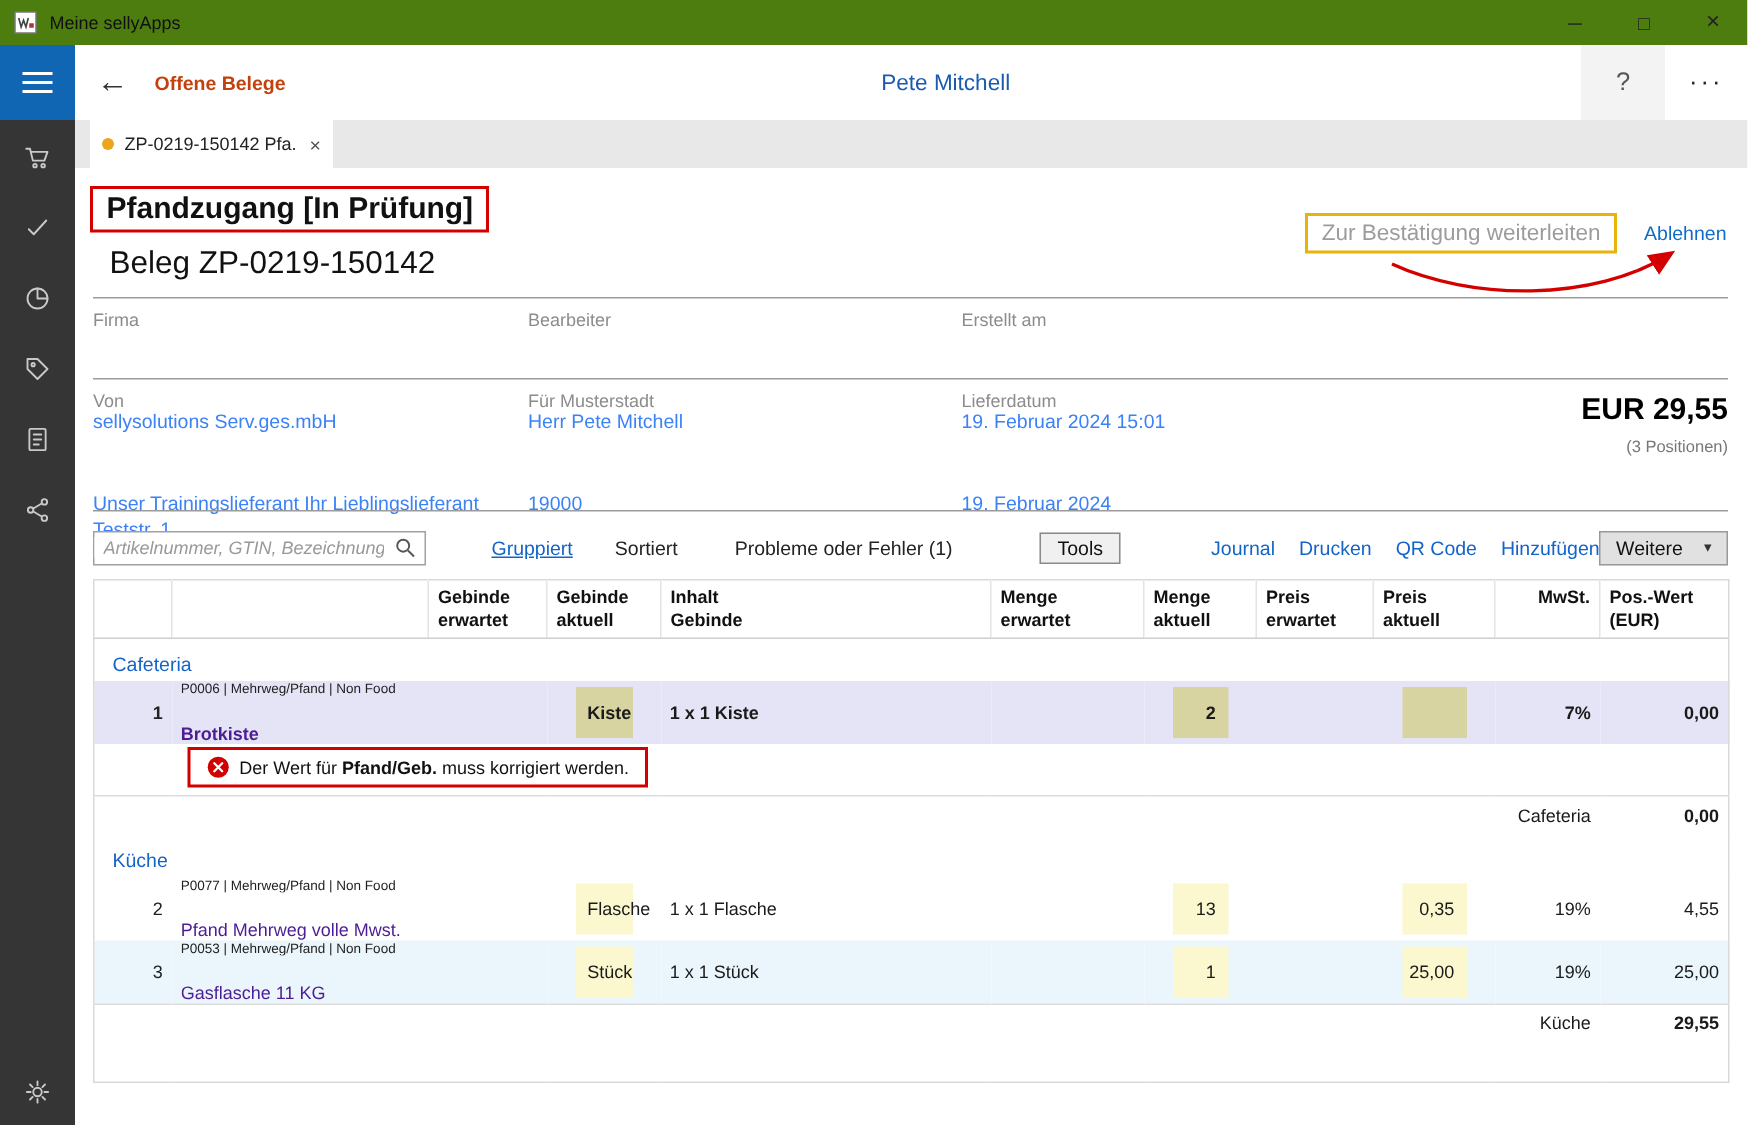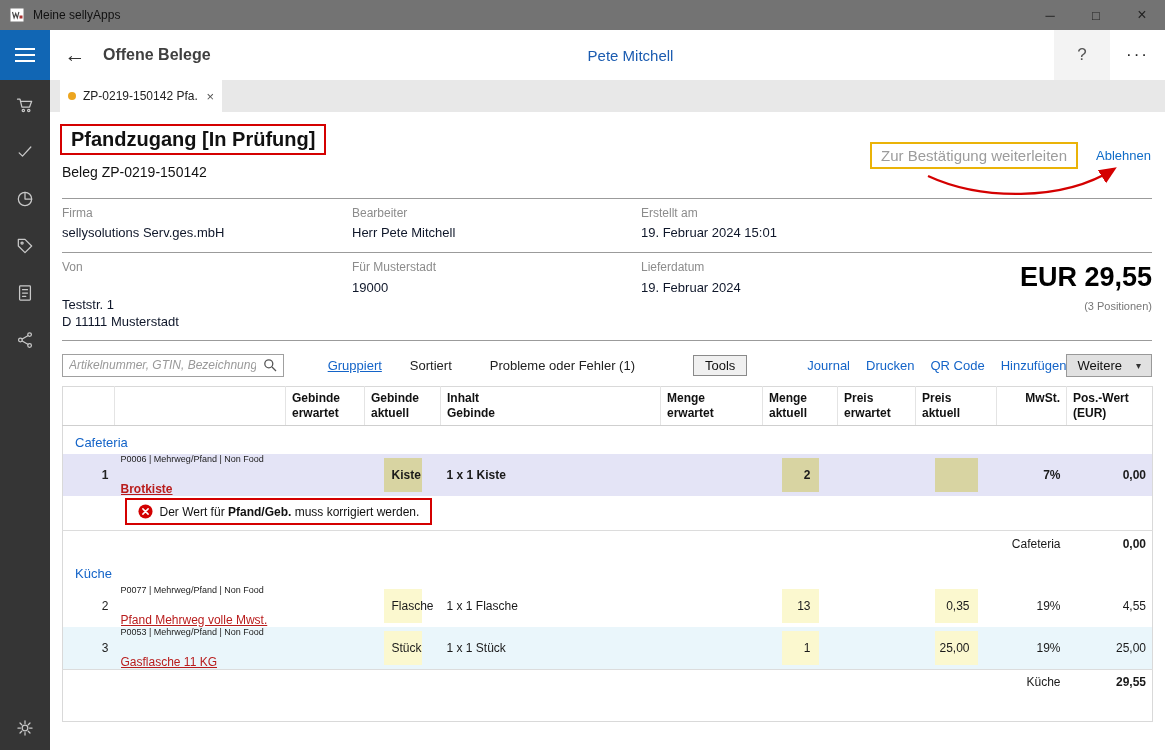--- a/index.html
+++ b/index.html
@@ -1,31 +1,31 @@
 <!DOCTYPE html>
 <html><head>
 <meta charset="utf-8">
 <style>
   * { margin:0; padding:0; box-sizing:border-box; }
   html,body { width:1165px; height:750px; overflow:hidden; }
   body { font-family:"Liberation Sans", sans-serif; background:#fff; position:relative; color:#1a1a1a; }
 
   
-  .titlebar { position:absolute; left:0; top:0; width:1165px; height:30px; background:#737373; display:flex; align-items:center; }
+  .titlebar { position:absolute; left:0; top:0; width:1165px; height:30px; background:#4d7c0f; display:flex; align-items:center; }
   .app-logo { width:16px; height:16px; margin-left:9px; }
   .titlebar-text { font-size:12px; margin-left:8px; color:#111; }
   .win-controls { margin-left:auto; display:flex; height:30px; }
   .win-btn { width:46px; height:30px; display:flex; align-items:center; justify-content:center; font-size:13px; color:#222; cursor:default; }
 
   
   .appheader { position:absolute; left:0; top:30px; width:1165px; height:50px; background:#fff; }
   .hamburger { position:absolute; left:0; top:0; width:50px; height:50px; background:#1166b4; display:flex; flex-direction:column; justify-content:center; align-items:center; gap:4px; }
   .hamburger span { display:block; width:20px; height:2px; background:#fff; }
   .back-arrow { position:absolute; left:60px; top:0; width:30px; height:50px; font-size:21px; color:#333; display:flex; align-items:center; justify-content:center; }
-  .header-title { position:absolute; left:103px; top:0; height:50px; display:flex; align-items:center; font-size:16px; font-weight:bold; color:#404040; }
+  .header-title { position:absolute; left:103px; top:0; height:50px; display:flex; align-items:center; font-size:13px; font-weight:bold; color:#c2410c; }
   .header-user { position:absolute; left:50px; right:0; top:0; height:50px; display:flex; align-items:center; justify-content:center; font-size:15px; color:#1a5bb0;margin-left:46px; }
   .help-btn { position:absolute; right:55px; top:0; width:56px; height:50px; background:#f3f3f3; display:flex; align-items:center; justify-content:center; font-size:17px; color:#555; }
   .more-btn { position:absolute; right:0; top:0; width:55px; height:50px; display:flex; align-items:center; justify-content:center; font-size:17px; color:#222; letter-spacing:2px; }
 
   
   .sidebar { position:absolute; left:0; top:80px; width:50px; height:670px; background:#353535; }
   .side-icons { display:flex; flex-direction:column; align-items:center; padding-top:15px; gap:27px; }
   .side-icon { width:20px; height:20px; display:block; }
   .side-icon svg { width:20px; height:20px; stroke:#c9c9c9; fill:none; stroke-width:1.5; stroke-linecap:round; stroke-linejoin:round; }
   .gear-slot { position:absolute; bottom:12px; left:15px; }
@@ -39,29 +39,29 @@
 
   
   .main { position:absolute; left:50px; top:112px; width:1115px; height:638px; background:#fff; }
 
   .doc-title-box { position:absolute; left:10px; top:12px; border:2px solid #d40000; padding:2px 9px; font-size:20px; font-weight:bold; color:#111; }
   .actions { position:absolute; top:30px; right:14px; display:flex; align-items:center; gap:18px; }
   .forward-btn { border:2px solid #eab308; padding:3px 9px; font-size:15px; color:#9c9c9c; white-space:nowrap; }
   .reject-btn { font-size:13px; color:#0f6cc8; white-space:nowrap; }
   .annot-arrow { position:absolute; left:0; top:0; pointer-events:none; }
 
-  .beleg { position:absolute; left:12px; top:52px; font-size:14px; color:#111; }
+  .beleg { position:absolute; left:23px; top:52px; font-size:21px; color:#111; }
 
   .divider { position:absolute; left:12px; right:13px; border-top:1px solid #9b9b9b; }
   .hr1 { top:86px; } .hr2 { top:140px; } .hr3 { top:228px; }
 
   .meta-label { position:absolute; font-size:12px; color:#8c8c8c; }
-  .meta-value { position:absolute; font-size:13px; color:#0f172a; }
+  .meta-value { position:absolute; font-size:13px; color:#3b82f6;margin-top:48px; }
   .total-block { position:absolute; right:13px; top:150px; text-align:right; }
-  .total-amount { font-size:27px; font-weight:bold; color:#000; }
+  .total-amount { font-size:20px; font-weight:bold; color:#000; }
   .total-sub { font-size:11px; color:#777; margin-top:7px; }
 
   
   .toolbar { position:absolute; top:240px; left:12px; right:13px; height:26px; display:flex; align-items:center; font-size:13px; }
   .searchbox { width:250px; height:23px; border:1px solid #a0a0a0; display:flex; align-items:center; background:#fff; }
   .searchbox input { flex:1; border:none; outline:none; font-size:12px; font-style:italic; padding:0 6px; color:#333; font-family:"Liberation Sans", sans-serif; }
   .searchbox input::placeholder { color:#999; font-style:italic; }
   .search-icon { width:16px; height:16px; margin-right:5px; flex:none; }
   .search-icon svg { width:16px; height:16px; stroke:#555; fill:none; stroke-width:1.6; }
   .tb-link-blue { color:#1464c8; white-space:nowrap; }
@@ -75,21 +75,21 @@
   table.doc { position:absolute; top:274px; left:12px; width:1090px; border-collapse:collapse; table-layout:fixed; font-size:12px; border:1px solid #d9d9d9; }
   table.doc th { font-weight:bold; text-align:left; vertical-align:top; padding:4px 6px; border-right:1px solid #e4e4e4; border-bottom:1px solid #cfcfcf; height:36px; line-height:1.25; color:#111; }
   table.doc th.th-right { text-align:right; }
   table.doc th:last-child { border-right:none; }
   table.doc td { vertical-align:middle; padding:0 6px; height:36px; }
   tr.group-row td { color:#1464c8; font-size:13px; padding:9px 10px 4px 12px; height:auto; }
   tr.sel { background:#e4e4f6; }
   tr.alt { background:#eaf6fb; }
   td.num { text-align:right; padding-right:9px; color:#222; }
   .code { font-size:9px; color:#222; white-space:nowrap; overflow:hidden; }
-  .iname { font-size:12px; color:#b91c1c; margin-top:18px; white-space:nowrap; overflow:hidden;text-decoration:underline; }
+  .iname { font-size:12px; color:#4c1d95; margin-top:18px; white-space:nowrap; overflow:hidden; }
   .bold { font-weight:bold; }
   td.chipcell { padding:0 1px; }
   .chip { display:flex; align-items:center; height:34px; margin:1px 13px; padding:0 8px; }
   .chip.khaki { background:#d8d4a2; }
   .chip.yellow { background:#fbf8cf; }
   .chip.right { justify-content:flex-end; }
   td.right { text-align:right; padding-right:9px; }
   tr.error-row td { height:30px; padding:0; }
   .error-box { display:inline-flex; align-items:center; gap:7px; border:2px solid #d40000; padding:4px 11px; margin:2px 0 5px 10px; background:#fff; }
   .error-text { font-size:12px; color:#111; white-space:pre-wrap; }
@@ -197,20 +197,21 @@
   <span class="meta-label" style="left:591px;top:94px">Erstellt am</span>
   <span class="meta-value" style="left:12px;top:113px">sellysolutions Serv.ges.mbH</span>
   <span class="meta-value" style="left:302px;top:113px">Herr Pete Mitchell</span>
   <span class="meta-value" style="left:591px;top:113px">19. Februar 2024 15:01</span>
 
   <div class="divider hr2"></div>
 
   <span class="meta-label" style="left:12px;top:148px">Von</span>
   <span class="meta-label" style="left:302px;top:148px">Für Musterstadt</span>
   <span class="meta-label" style="left:591px;top:148px">Lieferdatum</span>
+  <span class="meta-value" style="left:12px;top:168px">Unser Trainingslieferant Ihr Lieblingslieferant</span>
   <span class="meta-value" style="left:12px;top:185px">Teststr. 1</span>
   <span class="meta-value" style="left:12px;top:202px">D 11111 Musterstadt</span>
   <span class="meta-value" style="left:302px;top:168px">19000</span>
   <span class="meta-value" style="left:591px;top:168px">19. Februar 2024</span>
 
   <div class="total-block">
     <div class="total-amount">EUR 29,55</div>
     <div class="total-sub">(3 Positionen)</div>
   </div>
 

